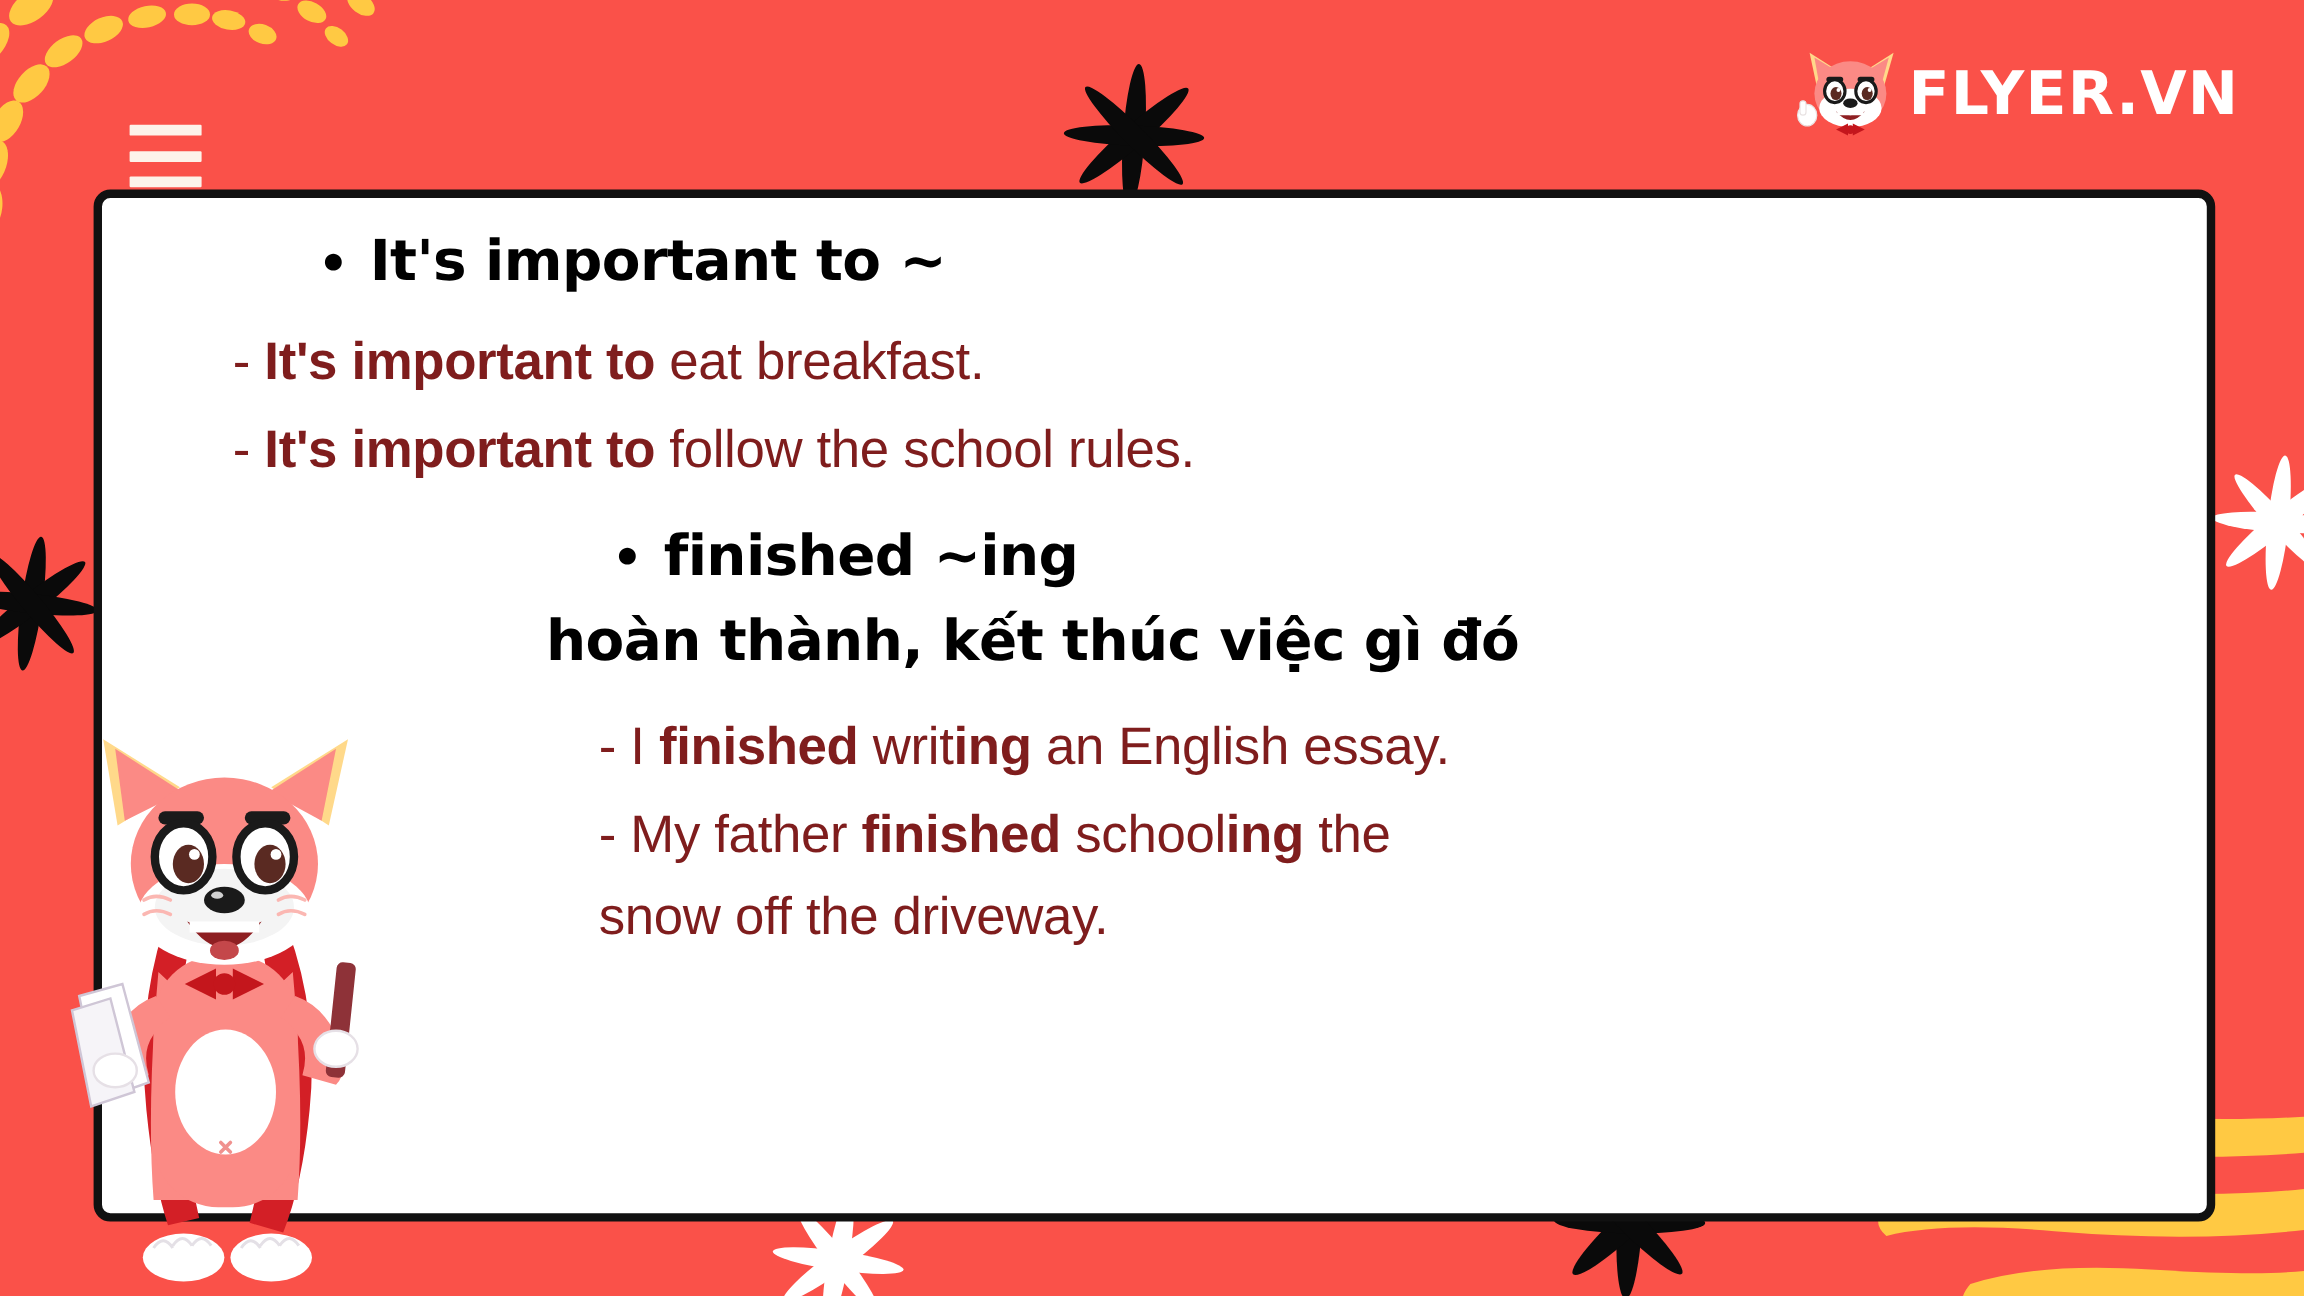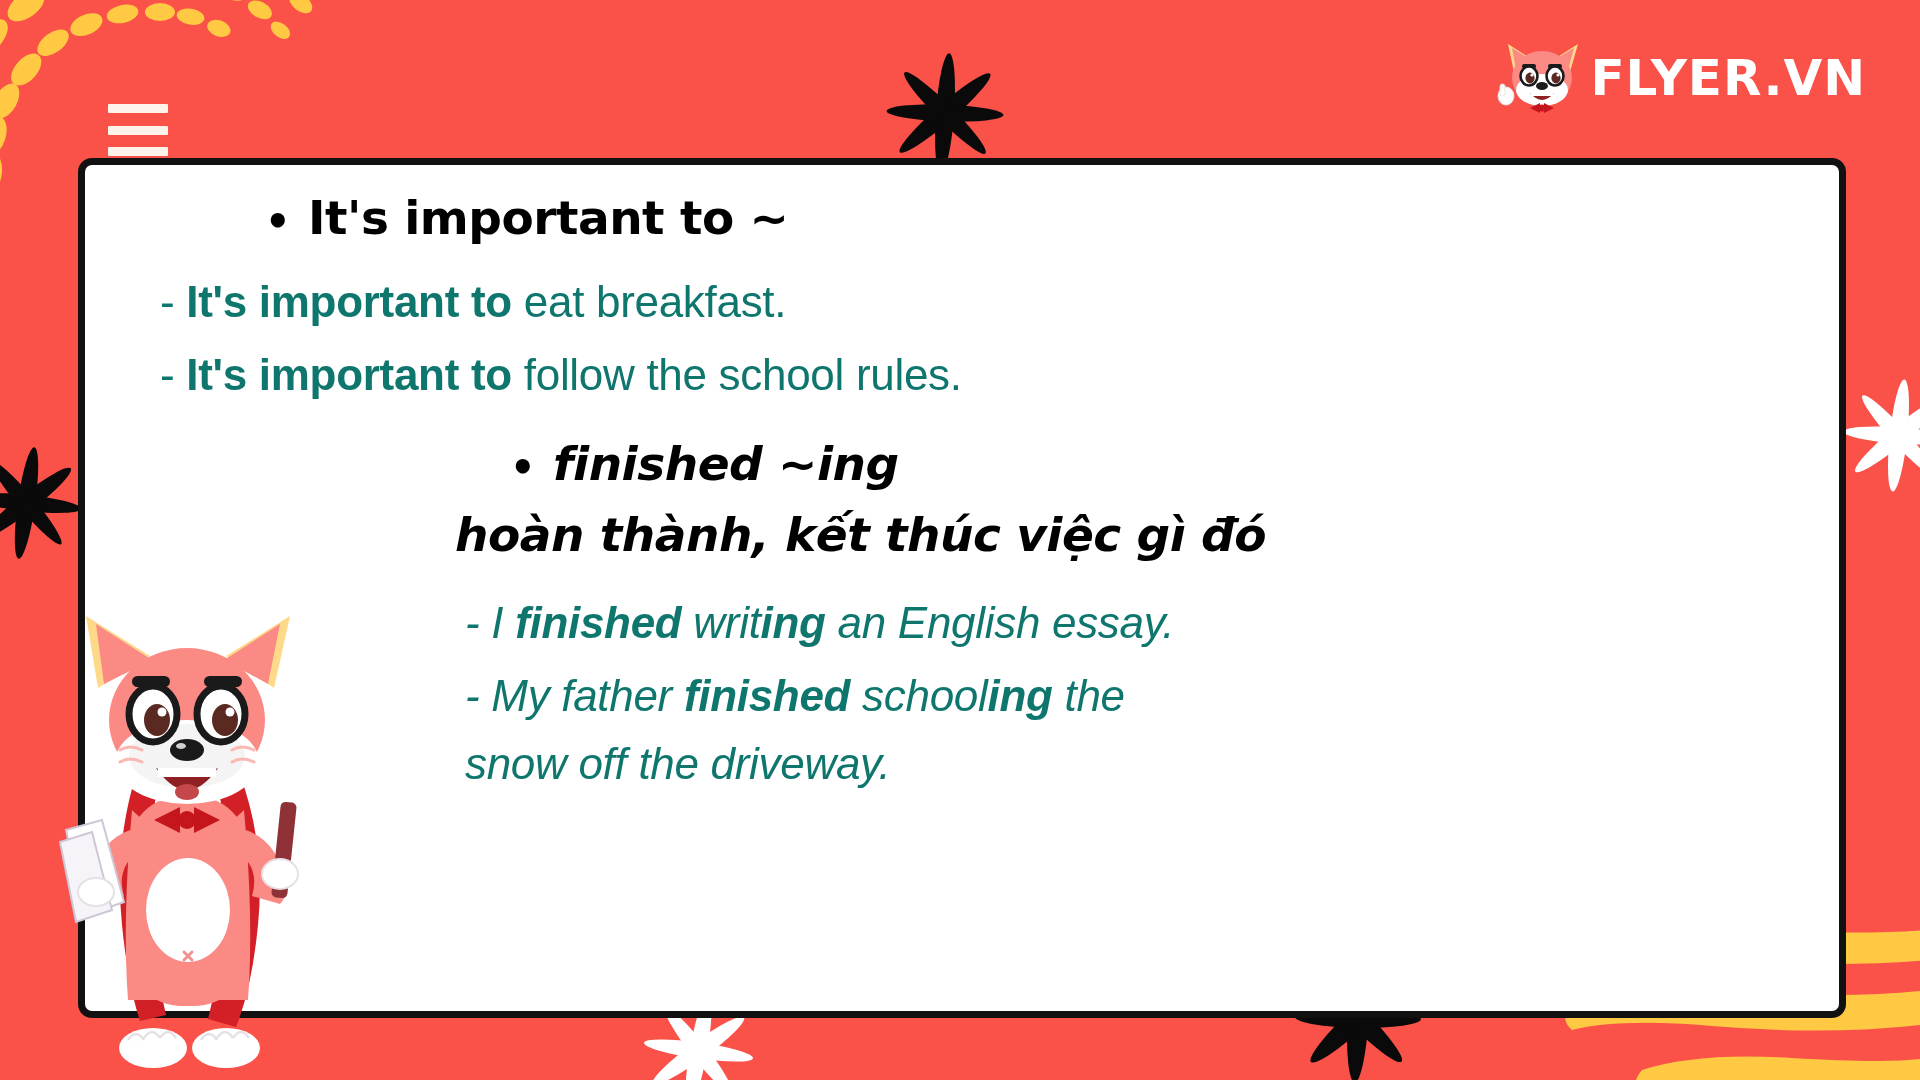--- a/index.html
+++ b/index.html
@@ -59,36 +59,37 @@
     color:#000;
     letter-spacing:-0.5px;
     line-height:1.22;
     white-space:nowrap;
   }
   .heading .bullet { font-size:40px; vertical-align:middle; margin-right:18px; }
 
   .example {
     font-family:"Liberation Sans", sans-serif;
     font-size:44px;
-    color:#0f766e;
+    color:#7f1d1d;
     line-height:1.55;
     letter-spacing:-0.3px;
     font-weight:300;
     white-space:nowrap;
+    margin-left:34px;
   }
   .example .em { font-weight:600; }
   .example.wrapline { white-space:normal; }
 
   .sec1 { padding-left:30px; }
   .row-h1 { text-align:left; padding-left:110px; margin-top:6px; }
   .row-h2 { text-align:left; padding-left:5px; margin-top:10px; }
   .row-e1 { padding-left:5px; margin-top:22px; }
   .row-e2 { padding-left:5px; margin-top:4px; }
 
-  .sec2 { margin-top:26px;font-style:italic; }
+  .sec2 { margin-top:26px; }
   .row-h3 { padding-left:385px; }
   .row-h4 { padding-left:330px; margin-top:14px; }
   .row-e3 { padding-left:340px; margin-top:26px; }
   .row-e4 { padding-left:340px; margin-top:4px; }
 
   
   .mascot { position:absolute; left:58px; bottom:0px; width:258px; height:500px; }
 </style>
 </head>
 <body>

